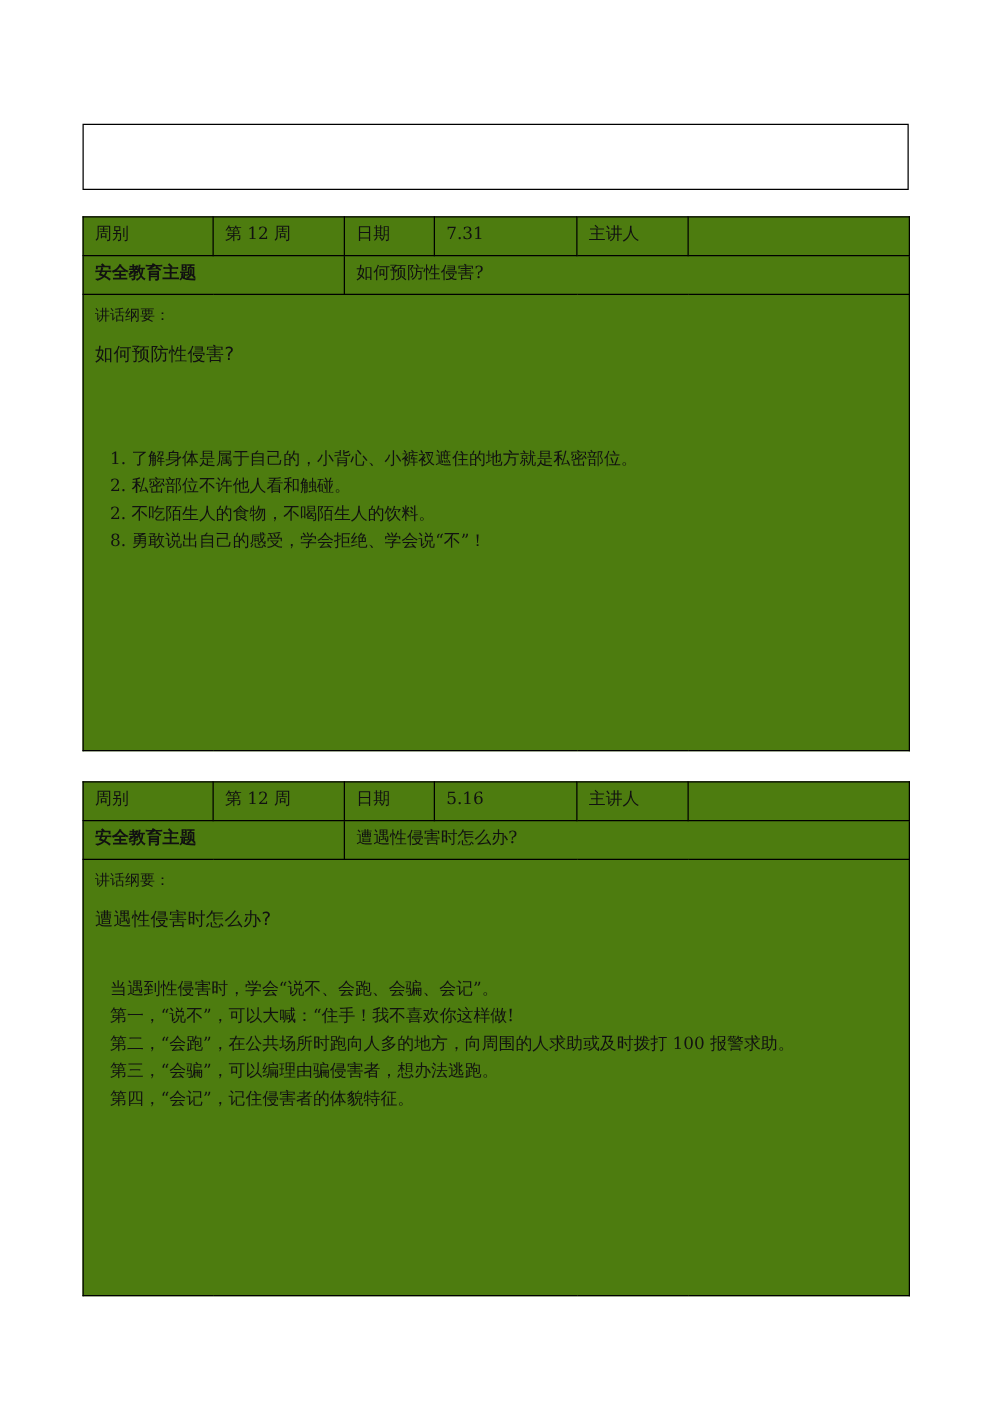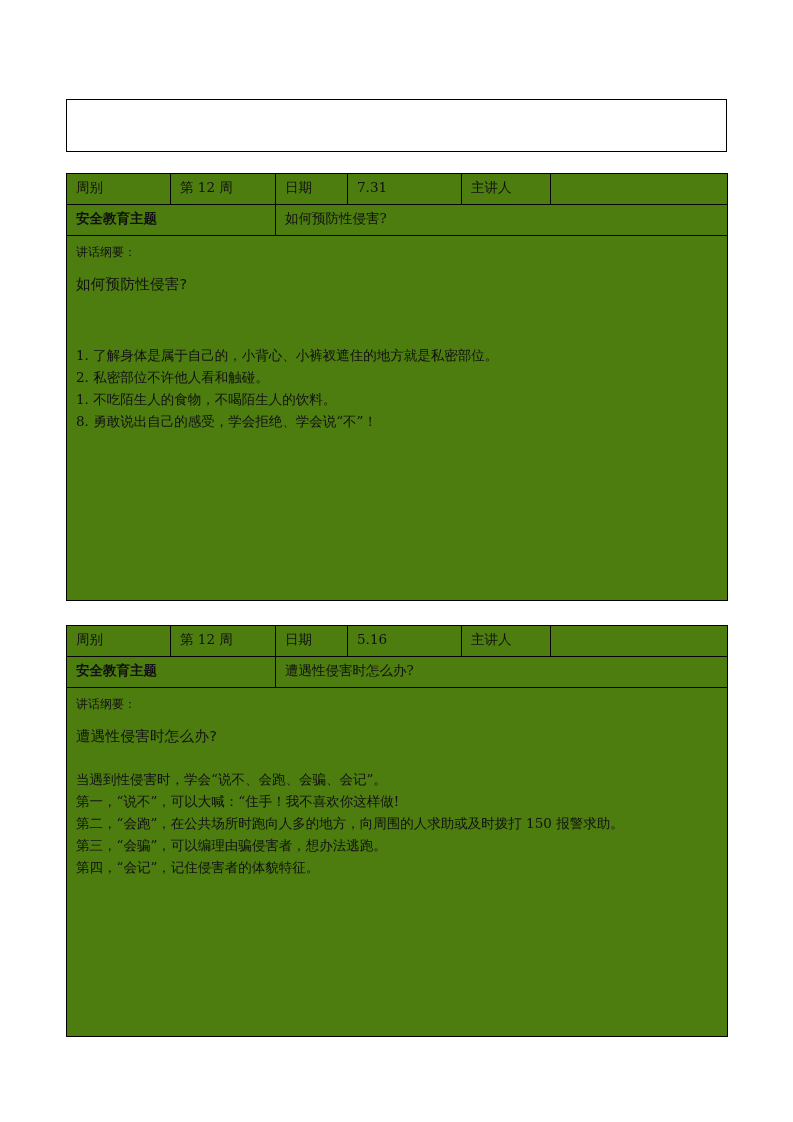--- a/index.html
+++ b/index.html
@@ -93,21 +93,21 @@
     font-family: "DejaVu Sans", "Liberation Sans", sans-serif;
     font-size: 14.5px;
     line-height: 1.5;
     margin: 0;
     letter-spacing: 0.3px;
   }
   .gap-a { height: 48px; }
   .gap-b { height: 20px; }
 
   .para-list {
-    margin: 0;
+    margin: 12px;
     padding: 0;
   }
   .para-list .ln {
     font-family: "DejaVu Serif", "Liberation Serif", serif;
     font-size: 13.5px;
     line-height: 1.63;
     white-space: nowrap;
     margin: 0;
   }
 
@@ -143,21 +143,21 @@
         <td class="topic-value-cell" colspan="4">如何预防性侵害?</td>
       </tr>
       <tr>
         <td class="body-cell" colspan="6">
           <p class="outline-label">讲话纲要：</p>
           <p class="section-heading">如何预防性侵害?</p>
           <div class="gap-a"></div>
           <div class="para-list">
             <p class="ln">1. 了解身体是属于自己的，小背心、小裤衩遮住的地方就是私密部位。</p>
             <p class="ln">2. 私密部位不许他人看和触碰。</p>
-            <p class="ln">1. 不吃陌生人的食物，不喝陌生人的饮料。</p>
+            <p class="ln">2. 不吃陌生人的食物，不喝陌生人的饮料。</p>
             <p class="ln">8. 勇敢说出自己的感受，学会拒绝、学会说“不”！</p>
           </div>
         </td>
       </tr>
     </tbody>
   </table>
 
   <table class="sheet" id="sheet-2">
     <colgroup>
       <col style="width:104px">
@@ -181,21 +181,21 @@
         <td class="topic-value-cell" colspan="4">遭遇性侵害时怎么办?</td>
       </tr>
       <tr>
         <td class="body-cell" colspan="6">
           <p class="outline-label">讲话纲要：</p>
           <p class="section-heading">遭遇性侵害时怎么办?</p>
           <div class="gap-b"></div>
           <div class="para-list">
             <p class="ln">当遇到性侵害时，学会“说不、会跑、会骗、会记”。</p>
             <p class="ln">第一，“说不”，可以大喊：“住手！我不喜欢你这样做!</p>
-            <p class="ln">第二，“会跑”，在公共场所时跑向人多的地方，向周围的人求助或及时拨打 150 报警求助。</p>
+            <p class="ln">第二，“会跑”，在公共场所时跑向人多的地方，向周围的人求助或及时拨打 100 报警求助。</p>
             <p class="ln">第三，“会骗”，可以编理由骗侵害者，想办法逃跑。</p>
             <p class="ln">第四，“会记”，记住侵害者的体貌特征。</p>
           </div>
         </td>
       </tr>
     </tbody>
   </table>
 
 </div>
 

